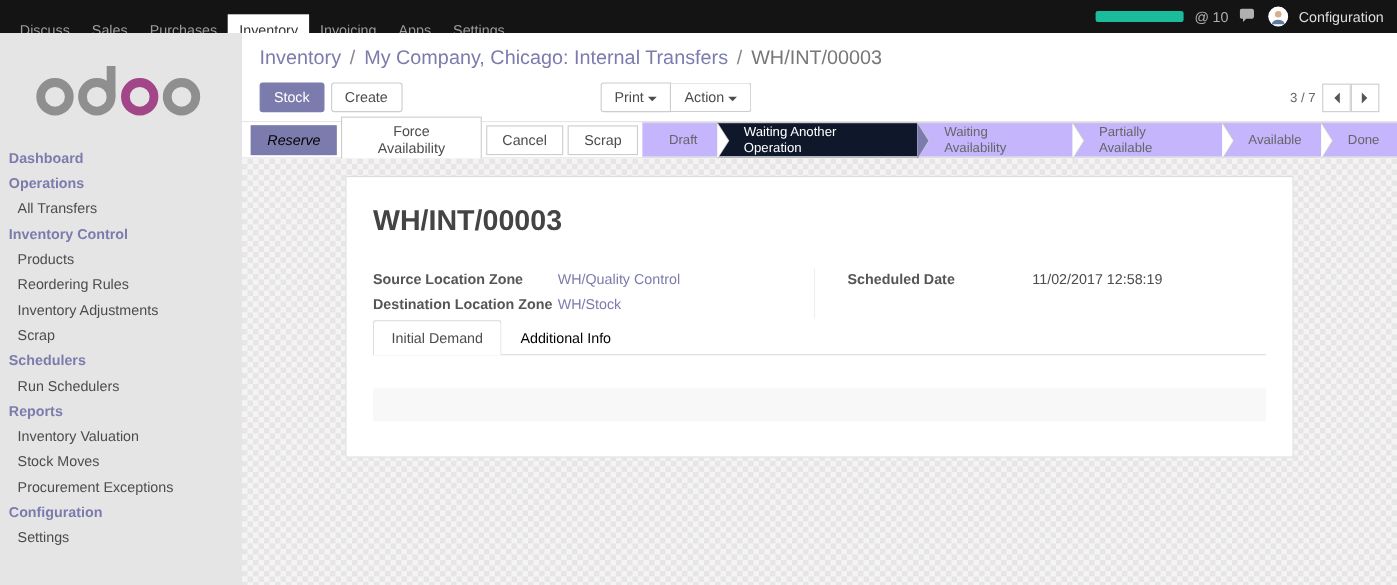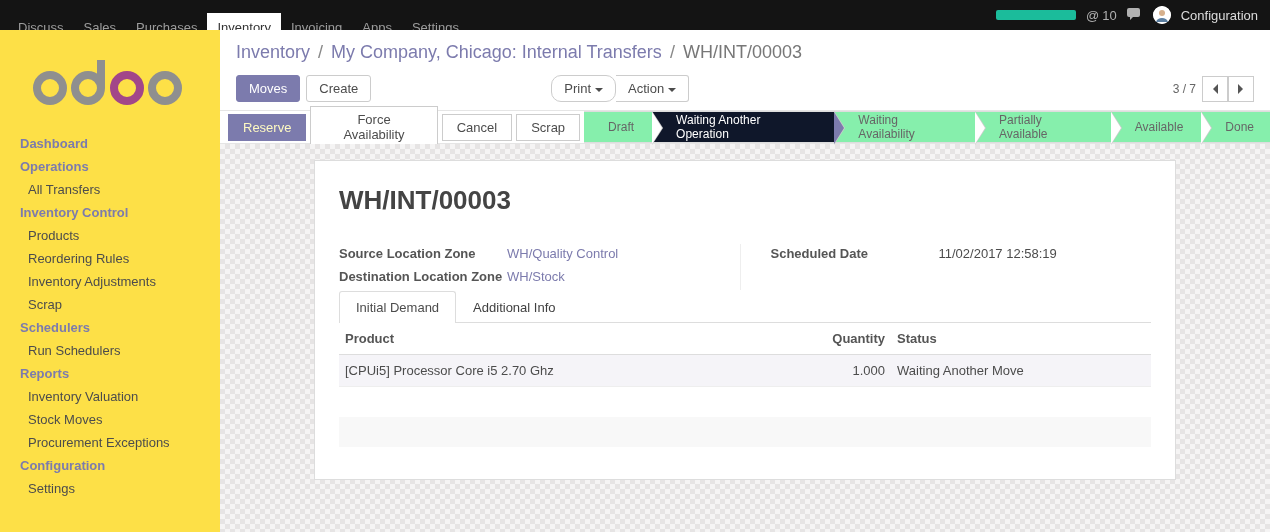--- a/index.html
+++ b/index.html
@@ -28,22 +28,22 @@
   .topnav-right { display: flex; align-items: center; gap: 10px; padding-right: 4px; }
   .progress-block { width: 80px; height: 10px; background: #1bbc9b; border-radius: 2px; }
   .msg-badge { display: flex; align-items: center; gap: 3px; color: #b0b0b0; font-size: 13px; }
   .avatar { width: 18px; height: 18px; border-radius: 50%; background: #eee; display:inline-block; overflow:hidden;}
   .avatar svg{display:block;}
   
   
   .layout { display: flex; height: calc(100vh - 30px); }
   .sidebar {
     width: 220px;
-    background: #fde047;
-    padding: 8px 12px;
+    background: #e5e5e5;
+    padding: 8px 0;
     overflow-y: auto;
   }
   .logo {
     display: flex;
     justify-content: center;
     padding: 20px 0 24px;
   }
   .sidebar-heading {
     color: #7c7bad;
     font-weight: bold;
@@ -91,21 +91,21 @@
     border-radius: 3px;
     color: #4c4c4c;
   }
   .btn-primary {
     background: #7c7bad;
     color: #fff;
     border-color: #7c7bad;
   }
   .btn-group { display: flex; }
   .btn-group .btn:not(:first-child) { border-left: 0; border-top-left-radius: 0; border-bottom-left-radius: 0; }
-  .btn-group .btn:not(:last-child) { border-top-right-radius: 0; border-bottom-right-radius: 0; border-radius: 10px; }
+  .btn-group .btn:not(:last-child) { border-top-right-radius: 0; border-bottom-right-radius: 0; }
   .cb-left { display: flex; gap: 6px; }
   .cb-center { flex: 1; display: flex; justify-content: flex-start; padding-left: 180px; gap: 6px;}
   .cb-right { display: flex; align-items: center; gap: 6px; color: #666; font-size: 12px;}
   .pager-btn {
     border: 1px solid #ccc;
     background: #fff;
     width: 26px;
     height: 26px;
     display: flex;
     align-items: center;
@@ -126,37 +126,37 @@
   .statusbar-buttons { display: flex; align-items: center; }
   .statusbar-btn {
     border: 1px solid #ccc;
     background: #fff;
     padding: 5px 14px;
     font-size: 13px;
     cursor: pointer;
     color: #4c4c4c;
     margin-right: 4px;
   }
-  .statusbar-btn.primary { background: #7c7bad; color: #fef9c3; border-color: #7c7bad; }
+  .statusbar-btn.primary { background: #7c7bad; color: #000000; border-color: #7c7bad; font-style: italic; }
   
   .statusbar-stages {
     margin-left: auto;
     display: flex;
     align-items: stretch;
     height: 100%;
   }
   .stage {
     position: relative;
     padding: 0 18px 0 24px;
     display: flex;
     align-items: center;
     font-size: 12px;
     border-top: 1px solid #ddd;
     border-bottom: 1px solid #ddd;
-    background: #86efac;
+    background: #c4b5fd;
     color: #666;
   }
   .stage:after {
     content: "";
     position: absolute;
     right: -10px;
     top: 0;
     bottom: 0;
     width: 0;
     height: 0;
@@ -213,21 +213,21 @@
   .field-label { width: 168px; font-weight: bold; color: #555; font-size: 13px; padding: 2px 0; line-height: 1.3;}
   .field-value { color: #7c7bad; font-size: 13px; padding: 2px 0; line-height: 1.3;}
   .field-value.plain { color: #4c4c4c; }
   
   
   .tabs { border-bottom: 1px solid #ddd; display: flex; }
   .tab {
     padding: 8px 16px;
     border: 1px solid transparent;
     border-bottom: 0;
-    color: #404040;
+    color: #000000;
     cursor: pointer;
     font-size: 13px;
     position: relative;
     top: 1px;
   }
   .tab.active {
     border-color: #ddd;
     background: #fff;
     color: #4c4c4c;
     border-radius: 3px 3px 0 0;
@@ -324,21 +324,21 @@
   <div class="main">
     <div class="breadcrumb">
       <a>Inventory</a>
       <span class="sep">/</span>
       <a>My Company, Chicago: Internal Transfers</a>
       <span class="sep">/</span>
       <span class="current">WH/INT/00003</span>
     </div>
     <div class="control-bar">
       <div class="cb-left">
-        <button class="btn btn-primary">Moves</button>
+        <button class="btn btn-primary">Stock</button>
         <button class="btn">Create</button>
       </div>
       <div class="cb-center">
         <div class="btn-group">
           <button class="btn"><span>Print</span><span class="caret-down"></span></button>
           <button class="btn"><span>Action</span><span class="caret-down"></span></button>
         </div>
       </div>
       <div class="cb-right">
         <span>3 / 7</span>
@@ -393,34 +393,18 @@
               <div class="field-label">Scheduled Date</div>
               <div class="field-value plain">11/02/2017 12:58:19</div>
             </div>
           </div>
         </div>
 
         <div class="tabs" id="tabs">
             <div class="tab active">Initial Demand</div>
             <div class="tab">Additional Info</div>
           </div>
-        <table>
-          <thead>
-            <tr>
-              <th>Product</th>
-              <th class="right" style="width:140px;">Quantity</th>
-              <th style="width:260px;">Status</th>
-            </tr>
-          </thead>
-          <tbody id="tbody">
-              <tr class="data-row">
-                <td>[CPUi5] Processor Core i5 2.70 Ghz</td>
-                <td class="right">1.000</td>
-                <td>Waiting Another Move</td>
-              </tr>
-            </tbody>
-        </table>
         <div class="footer-block"></div>
       </div>
     </div>
 
   </div>
 </div>
 
 </body></html>

